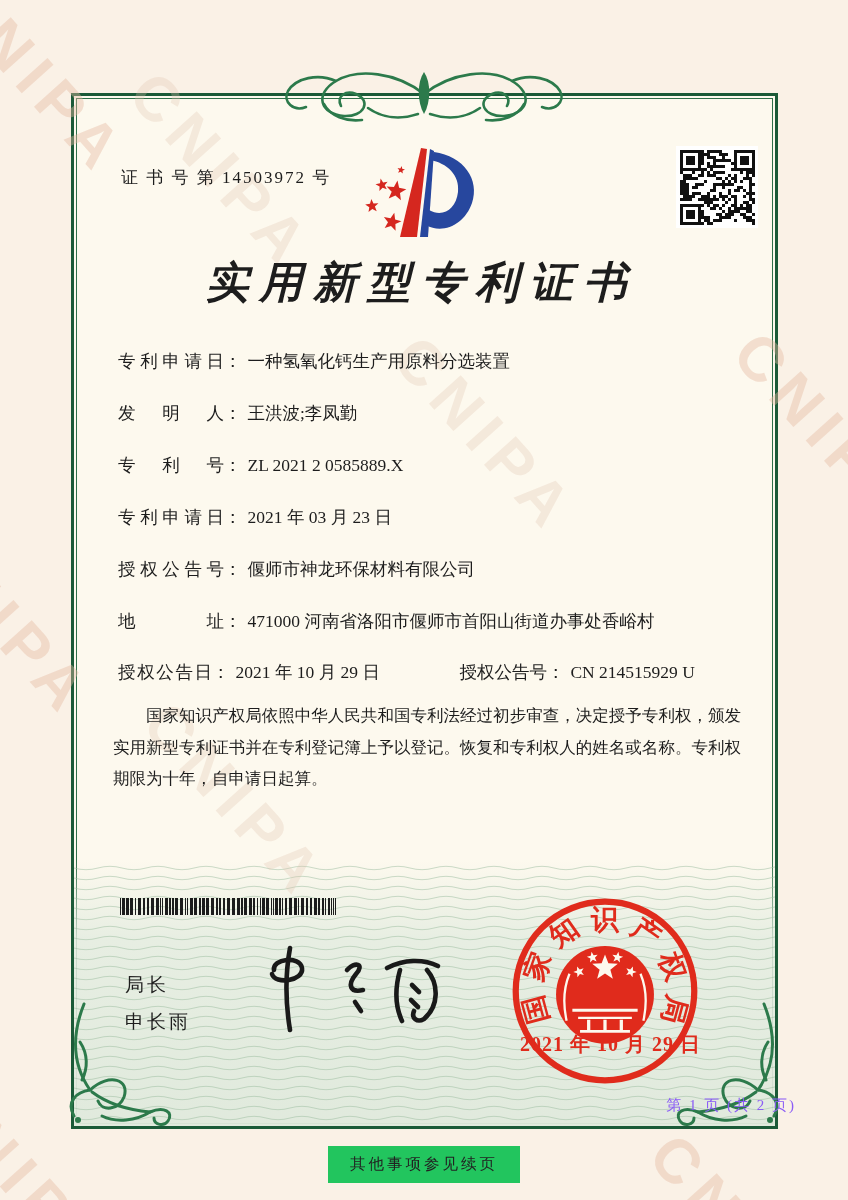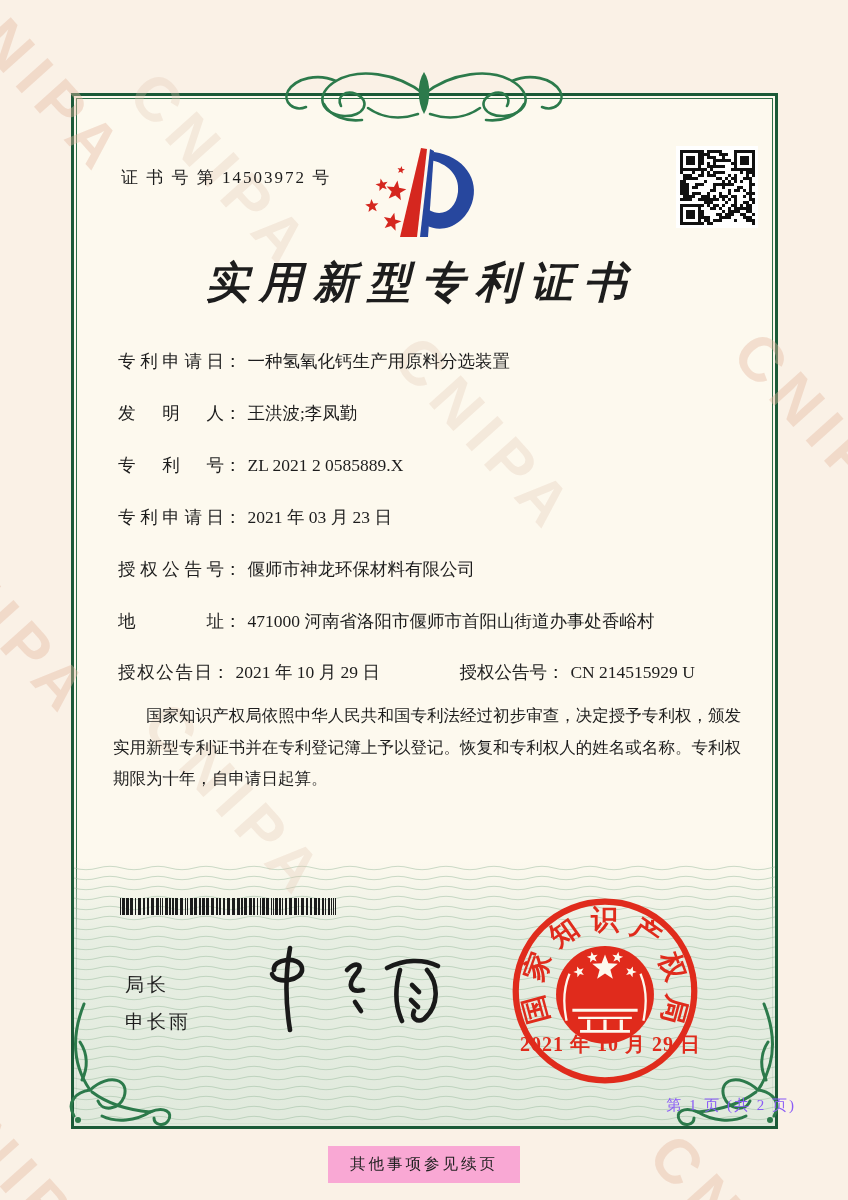--- a/index.html
+++ b/index.html
@@ -53,21 +53,21 @@
   .sig-svg{position:absolute;left:252px;top:940px;z-index:4;}
   .seal{position:absolute;left:509px;top:895px;z-index:5;}
   .seal-date{
     position:absolute;left:520px;top:1031px;z-index:6;color:#e02b1c;
     font-size:20px;font-weight:600;letter-spacing:1px;white-space:nowrap;
   }
   .page-info{position:absolute;left:71px;top:1096px;width:701px;text-align:right;
     font-size:15px;letter-spacing:2px;z-index:4;color:#8b5cf6;margin-left:24px;}
   .continuation{
     position:absolute;left:50%;transform:translateX(-50%);top:1146px;z-index:3;
-    background:#f9a8d4;padding:8px 22px;font-size:15.5px;letter-spacing:3px;color:#222;
+    background:#22c55e;padding:8px 22px;font-size:15.5px;letter-spacing:3px;color:#222;
   }
   .ornament{position:absolute;z-index:4;pointer-events:none;}
 </style>
 </head>
 <body>
 
 <div class="wm" style="left:-18px;top:-36px;">CNIPA</div>
 <div class="wm" style="left:772px;top:318px;">CNIPA</div>
 <div class="wm" style="left:-52px;top:506px;">CNIPA</div>
 <div class="wm" style="left:-34px;top:1064px;">CNIPA</div>

